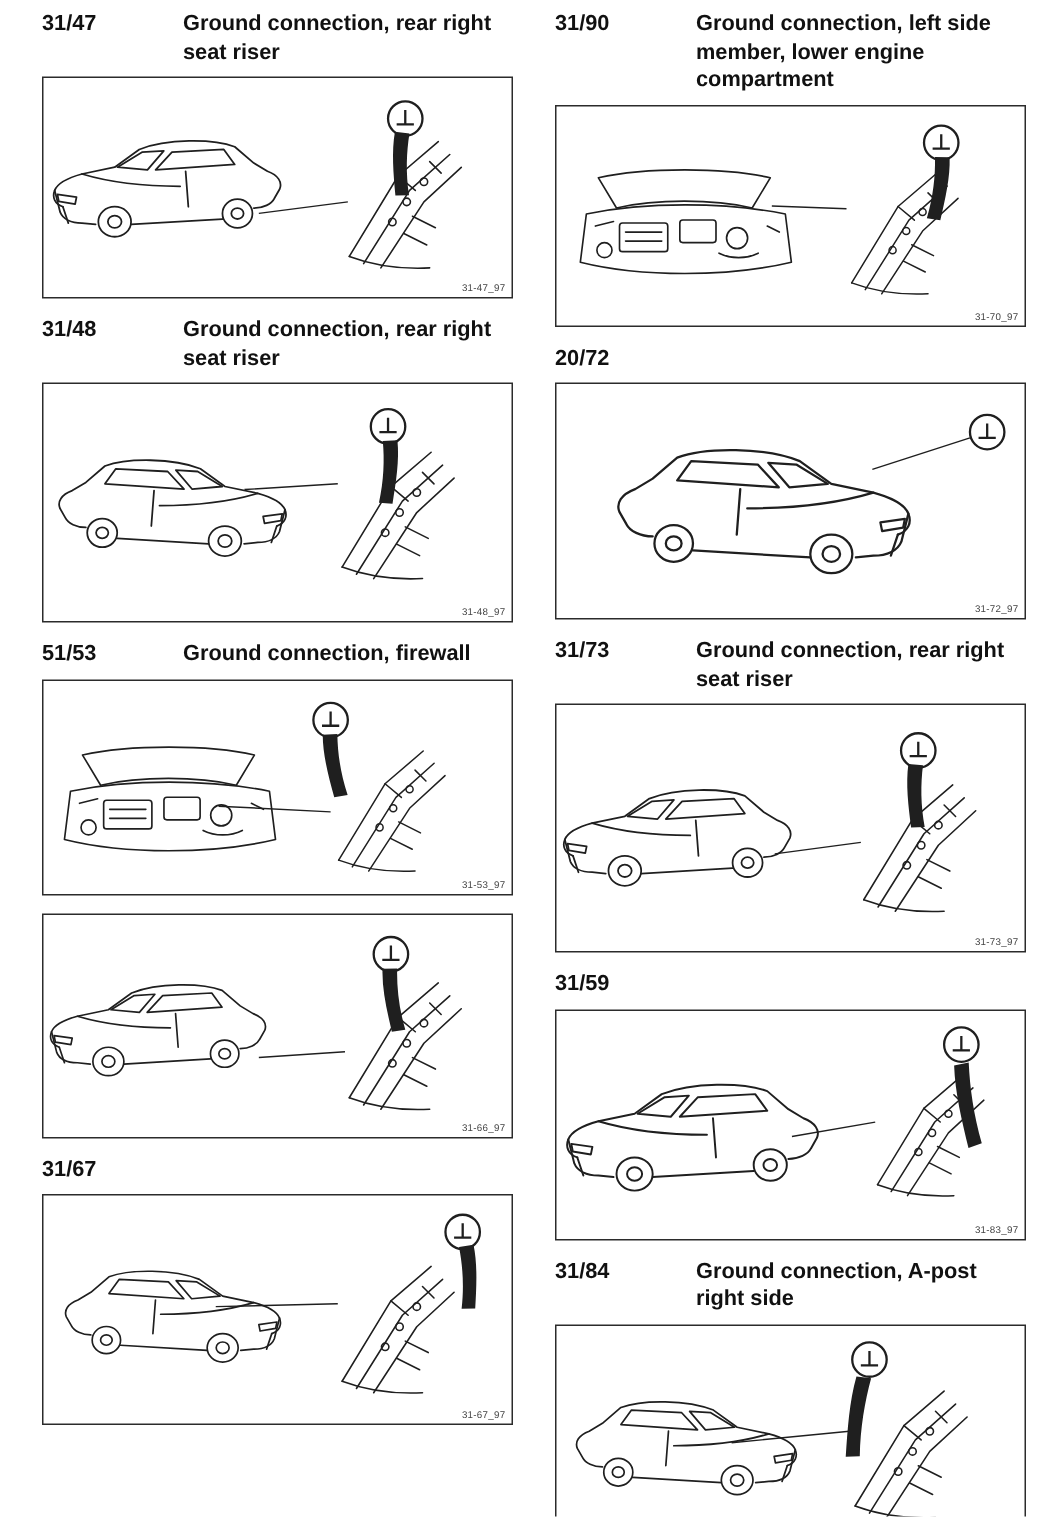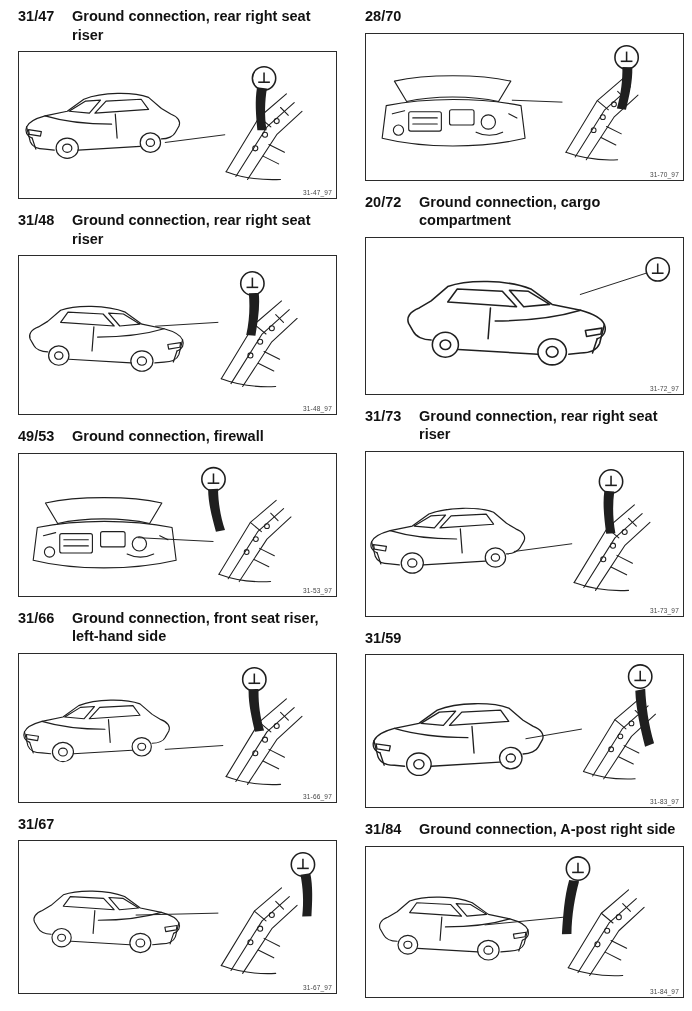--- a/index.html
+++ b/index.html
@@ -8,38 +8,38 @@
     height: 1011px;
     background: #ffffff;
     overflow: hidden;
     font-family: "Liberation Sans", sans-serif;
     color: #111;
   }
   .page {
     box-sizing: border-box;
     width: 692px;
     height: 1011px;
-    padding: 7px 8px 0 18px;
+    padding: 7px 8px 0 28px;
     display: grid;
     grid-template-columns: 1fr 1fr;
     column-gap: 28px;
     align-items: start;
   }
   .col { display: flex; flex-direction: column; }
   .entry { margin-bottom: 12px; }
   .entry-head {
     display: flex;
     align-items: flex-start;
     font-weight: bold;
     font-size: 14.5px;
     line-height: 1.28;
     margin: 0 0 7px 0;
   }
   .code { flex: 0 0 54px; }
-  .title { flex: 1 1 auto; padding-right: 4px; }
+  .title { flex: 1 1 auto; padding-right: 4px; margin-left: 40px; }
   .figbox {
     position: relative;
     margin: 0;
     border: 1px solid #2b2b2b;
     background: #fff;
     overflow: hidden;
   }
   .figbox svg.fig { display: block; width: 100%; height: 100%; }
   .figid {
     position: absolute;
@@ -146,42 +146,38 @@
             <use href="#sym-gnd" transform="translate(240,26)"></use>
             <use href="#sym-wedge" transform="translate(240,26) scale(-1,1) rotate(14)"></use>
           </g>
         </svg>
         <span class="figid">31-48_97</span>
       </figure>
     </section>
 
     <section class="entry">
       <header class="entry-head">
-        <span class="code">49/53</span>
+        <span class="code">51/53</span>
         <span class="title">Ground connection, firewall</span>
       </header>
       <figure class="figbox" style="height:142px">
         <svg class="fig" viewBox="0 0 326 142">
           <use href="#sym-engine" transform="translate(2,40) scale(1.05)"></use>
           <line class="ln" x1="122" y1="84" x2="200" y2="88"></line>
           <use href="#sym-detail" transform="translate(198,38) scale(0.95)"></use>
           <g>
             <use href="#sym-gnd" transform="translate(200,24)"></use>
             <use href="#sym-wedge" transform="translate(200,24) rotate(8)"></use>
           </g>
         </svg>
         <span class="figid">31-53_97</span>
       </figure>
     </section>
 
     <section class="entry">
-      <header class="entry-head">
-        <span class="code">31/66</span>
-        <span class="title">Ground connection, front seat riser, left-hand side</span>
-      </header>
       <figure class="figbox" style="height:148px">
         <svg class="fig" viewBox="0 0 326 148">
           <use href="#sym-car-34" transform="translate(2,42) scale(0.9)"></use>
           <line class="ln" x1="150" y1="96" x2="210" y2="92"></line>
           <use href="#sym-detail" transform="translate(205,36)"></use>
           <g>
             <use href="#sym-gnd" transform="translate(242,24)"></use>
             <use href="#sym-wedge" transform="translate(242,24) rotate(10)"></use>
           </g>
         </svg>
@@ -206,40 +202,40 @@
         <span class="figid">31-67_97</span>
       </figure>
     </section>
 
   </div>
 
   <div class="col">
 
     <section class="entry">
       <header class="entry-head">
-        <span class="code">28/70</span>
+        <span class="code">31/90</span>
+        <span class="title">Ground connection, left side member, lower engine compartment</span>
       </header>
       <figure class="figbox" style="height:146px">
         <svg class="fig" viewBox="0 0 326 146">
           <use href="#sym-engine" transform="translate(4,38) scale(1.05)"></use>
           <line class="ln" x1="150" y1="66" x2="202" y2="68"></line>
           <use href="#sym-detail" transform="translate(198,36) scale(0.95)"></use>
           <g>
             <use href="#sym-gnd" transform="translate(268,22)"></use>
             <use href="#sym-wedge" transform="translate(268,22) scale(-1,1) rotate(10)"></use>
           </g>
         </svg>
         <span class="figid">31-70_97</span>
       </figure>
     </section>
 
     <section class="entry">
       <header class="entry-head">
         <span class="code">20/72</span>
-        <span class="title">Ground connection, cargo compartment</span>
       </header>
       <figure class="figbox" style="height:156px">
         <svg class="fig" viewBox="0 0 326 156">
           <use href="#sym-car-34" transform="translate(250,38) scale(-1.22,1.22)"></use>
           <line class="ln" x1="220" y1="56" x2="288" y2="34"></line>
           <g>
             <use href="#sym-gnd" transform="translate(300,30)"></use>
           </g>
         </svg>
         <span class="figid">31-72_97</span>

